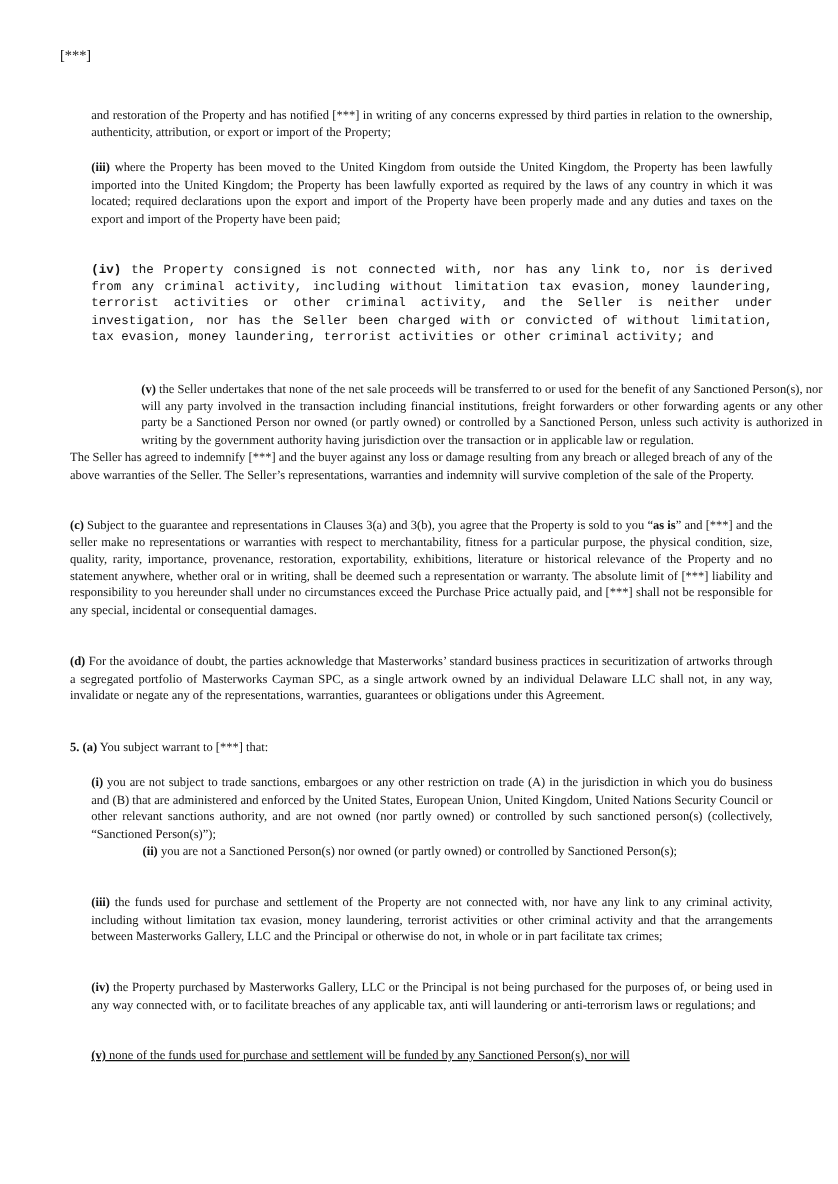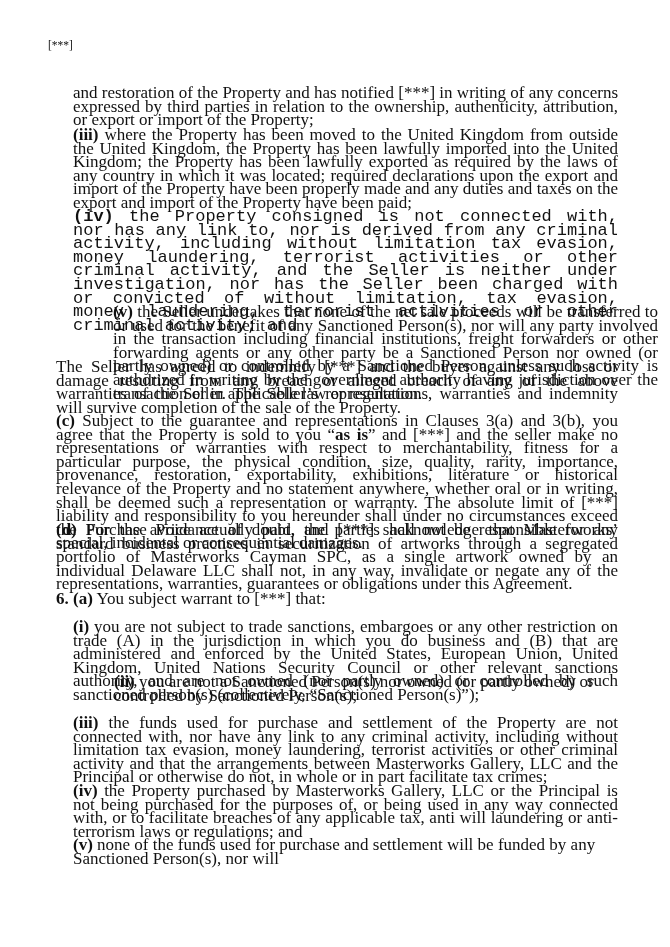--- a/index.html
+++ b/index.html
@@ -6,21 +6,21 @@
     body {
       width: 670px; height: 947px; position: relative; overflow: hidden;
       font-family: "Liberation Serif", serif; color: #111111;
     }
     .header-mark {
       position: absolute; left: 48px; top: 39px;
       font-size: 11.5px; line-height: 13px;
     }
     .para {
       position: absolute; margin: 0;
-      font-size: 17px; line-height: 13.6px;
+      font-size: 10px; line-height: 13.6px;
       text-align: justify;
     }
     .para.last-left { text-align: left; }
     .ind { left: 73px; width: 545px; }
     .out { left: 56px; width: 562px; }
     .ind-ii { left: 70px; width: 548px; margin-left: 44px; }
     b, .b { font-weight: bold; }
   </style>
 </head>
 <body>
@@ -49,34 +49,34 @@
 
 <p class="para out" style="top:414px;font-family:Liberation Serif, serif;">
   <b>(c)</b><span> Subject to the guarantee and representations in Clauses 3(a) and 3(b), you agree that the Property is sold to you “</span><b>as is</b><span>” and [***] and the seller make no representations or warranties with respect to merchantability, fitness for a particular purpose, the physical condition, size, quality, rarity, importance, provenance, restoration, exportability, exhibitions, literature or historical relevance of the Property and no statement anywhere, whether oral or in writing, shall be deemed such a representation or warranty. The absolute limit of [***] liability and responsibility to you hereunder shall under no circumstances exceed the Purchase Price actually paid, and [***] shall not be responsible for any special, incidental or consequential damages.</span>
 </p>
 
 <p class="para out" style="top:523px;">
   <b>(d)</b><span> For the avoidance of doubt, the parties acknowledge that Masterworks’ standard business practices in securitization of artworks through a segregated portfolio of Masterworks Cayman SPC, as a single artwork owned by an individual Delaware LLC shall not, in any way, invalidate or negate any of the representations, warranties, guarantees or obligations under this Agreement.</span>
 </p>
 
 <p class="para out last-left" style="top:592px;">
-  <b>6. (a)</b><span> You subject warrant to [***] that:</span>
+  <b>5. (a)</b><span> You subject warrant to [***] that:</span>
 </p>
 
 <p class="para ind" style="top:620px;">
   <b>(i)</b><span> you are not subject to trade sanctions, embargoes or any other restriction on trade (A) in the jurisdiction in which you do business and (B) that are administered and enforced by the United States, European Union, United Kingdom, United Nations Security Council or other relevant sanctions authority, and are not owned (nor partly owned) or controlled by such sanctioned person(s) (collectively, “Sanctioned Person(s)”);</span>
 </p>
 
 <p class="para ind-ii last-left" style="top:675px;">
   <b>(ii)</b><span> you are not a Sanctioned Person(s) nor owned (or partly owned) or controlled by Sanctioned Person(s);</span>
 </p>
 
 <p class="para ind" style="top:716px;">
   <b>(iii)</b><span> the funds used for purchase and settlement of the Property are not connected with, nor have any link to any criminal activity, including without limitation tax evasion, money laundering, terrorist activities or other criminal activity and that the arrangements between Masterworks Gallery, LLC and the Principal or otherwise do not, in whole or in part facilitate tax crimes;</span>
 </p>
 
 <p class="para ind" style="top:784px;">
   <b>(iv)</b><span> the Property purchased by Masterworks Gallery, LLC or the Principal is not being purchased for the purposes of, or being used in any way connected with, or to facilitate breaches of any applicable tax, anti will laundering or anti-terrorism laws or regulations; and</span>
 </p>
 
-<p class="para ind last-left" style="top:838px;">
+<p class="para ind last-left" style="top:838px;text-decoration:underline;">
   <b>(v)</b><span> none of the funds used for purchase and settlement will be funded by any Sanctioned Person(s), nor will</span>
 </p>
 
 </body></html>

